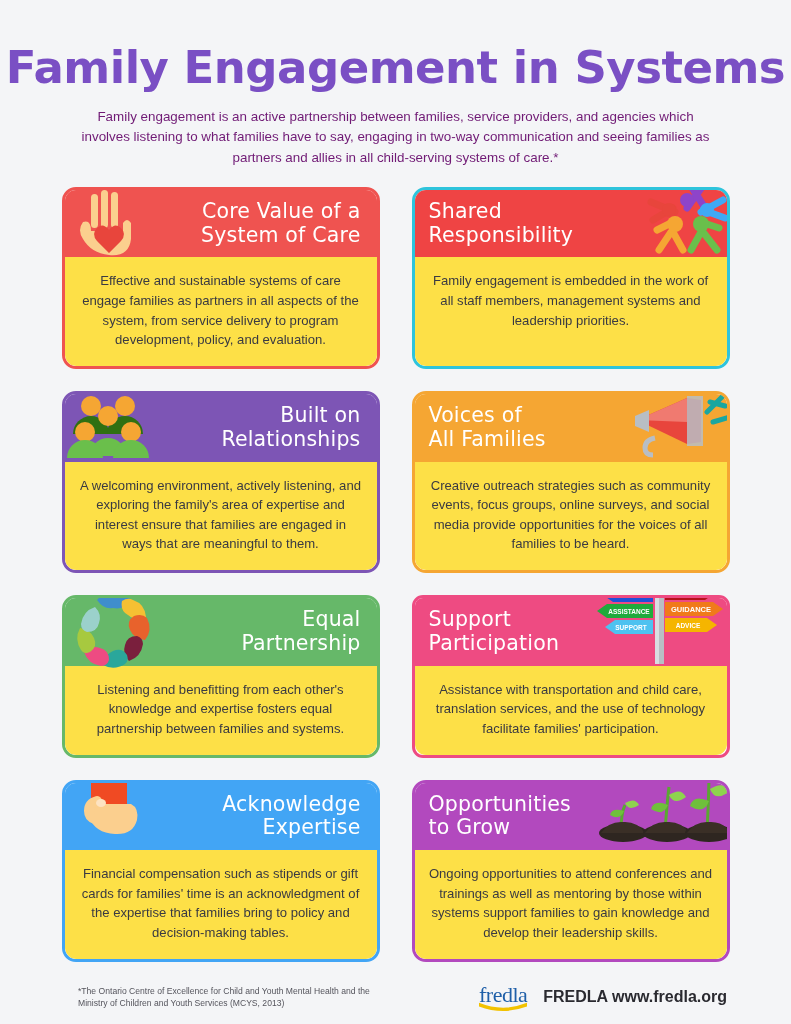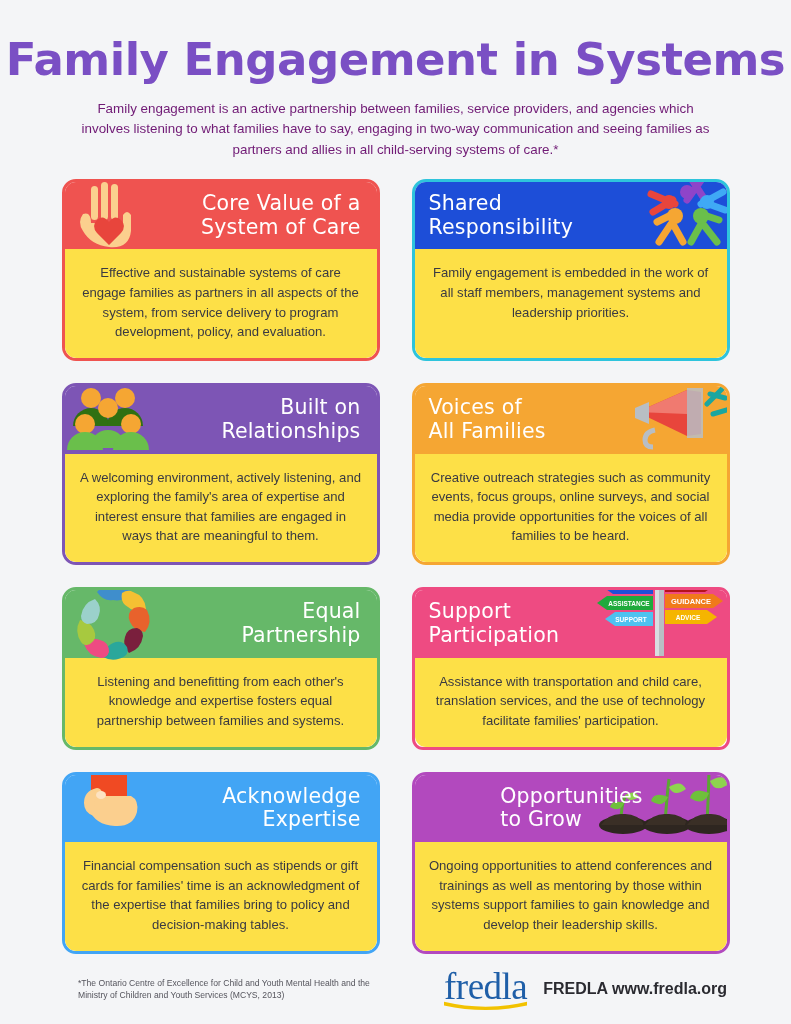--- a/index.html
+++ b/index.html
@@ -17,20 +17,21 @@
     width: 791px;
     height: 1024px;
     background: #f4f5f7;
     padding: 0;
   }
 
   
   .header {
     padding-top: 36px;
     text-align: center;
+    margin-top: 8px;
   }
   .main-title {
     font-family: "DejaVu Sans", sans-serif;
     font-size: 45px;
     font-weight: 700;
     letter-spacing: -0.5px;
     color: #7a4fc4;
     line-height: 1.08;
   }
   .intro {
@@ -124,21 +125,21 @@
     max-width: 310px;
   }
   .brand {
     display: flex;
     align-items: center;
     gap: 16px;
   }
   .fredla-logo {
     position: relative;
     font-family: "Liberation Serif", serif;
-    font-size: 37px;
+    font-size: 22px;
     color: #1f5fa8;
     line-height: 1;
     letter-spacing: -0.5px;
     padding-bottom: 5px;
   }
   .fredla-swoosh {
     position: absolute;
     left: 0; bottom: 0;
     width: 100%;
     height: 9px;
@@ -175,21 +176,21 @@
             </g>
           </svg>
         </span>
         <span class="card-title">Core Value of a
 System of Care</span>
       </div>
       <div class="card-body">Effective and sustainable systems of care engage families as partners in all aspects of the system, from service delivery to program development, policy, and evaluation.</div>
     </div>
 
     <div class="card" style="border-color: rgb(46, 196, 220);">
-      <div class="card-head icon-right" style="background: #1d4ed8;">
+      <div class="card-head icon-right" style="background: #ef4444;">
         <span class="card-title">Shared
 Responsibility</span>
         <span class="icon-wrap" style="right:-4px; top:-12px; width:104px; height:84px;">
           <svg viewBox="0 0 104 84" width="104" height="84">
             <g stroke-linecap="round" stroke-width="7" fill="none">
               <path d="M60 2 L78 30 M80 2 L60 30" stroke="#8e44c9"></path>
               <path d="M24 24 L48 34 M26 42 L46 30" stroke="#e8453c"></path>
               <path d="M96 22 L74 34 M98 40 L76 32" stroke="#3fa9f5"></path>
               <path d="M30 52 L46 44 M32 72 L44 54 M56 72 L46 54" stroke="#f5a633"></path>
               <path d="M92 50 L74 44 M90 72 L76 54 M64 72 L74 54" stroke="#6abf4b"></path>
@@ -312,21 +313,21 @@
             <ellipse cx="26" cy="44" rx="5" ry="4" fill="#fde3c2"></ellipse>
           </svg>
         </span>
         <span class="card-title">Acknowledge
 Expertise</span>
       </div>
       <div class="card-body">Financial compensation such as stipends or gift cards for families' time is an acknowledgment of the expertise that families bring to policy and decision-making tables.</div>
     </div>
 
     <div class="card" style="border-color: rgb(178, 73, 190);">
-      <div class="card-head icon-right" style="background: rgb(178, 73, 190); justify-content: center;">
+      <div class="card-head icon-right" style="background: rgb(178, 73, 190);">
         <span class="card-title">Opportunities
 to Grow</span>
         <span class="icon-wrap" style="right:-2px; top:-22px; width:140px; height:90px;">
           <svg viewBox="0 0 140 90" width="140" height="90">
 
             <g>
               <path d="M32 70 q0 -18 4 -26" stroke="#5aa832" stroke-width="3" fill="none"></path>
               <path d="M35 50 q-12 -4 -14 4 q10 6 14 -4 z" fill="#6fc03b"></path>
               <path d="M36 42 q10 -6 14 2 q-10 7 -14 -2 z" fill="#8ed44f"></path>
               <ellipse cx="34" cy="72" rx="24" ry="9" fill="#2e2620"></ellipse>

